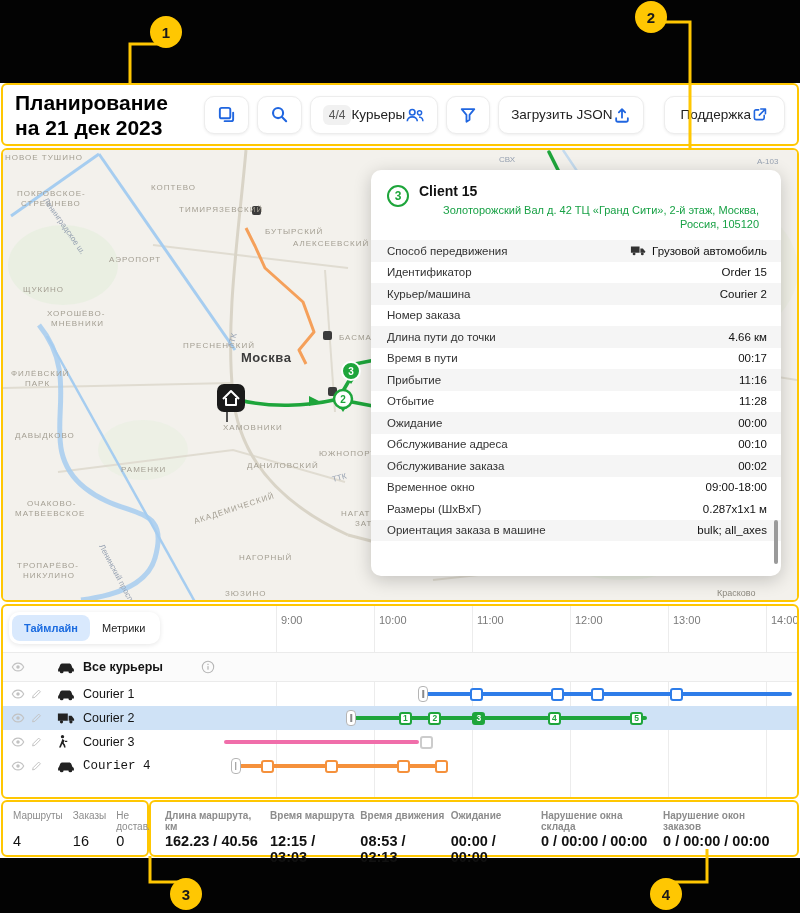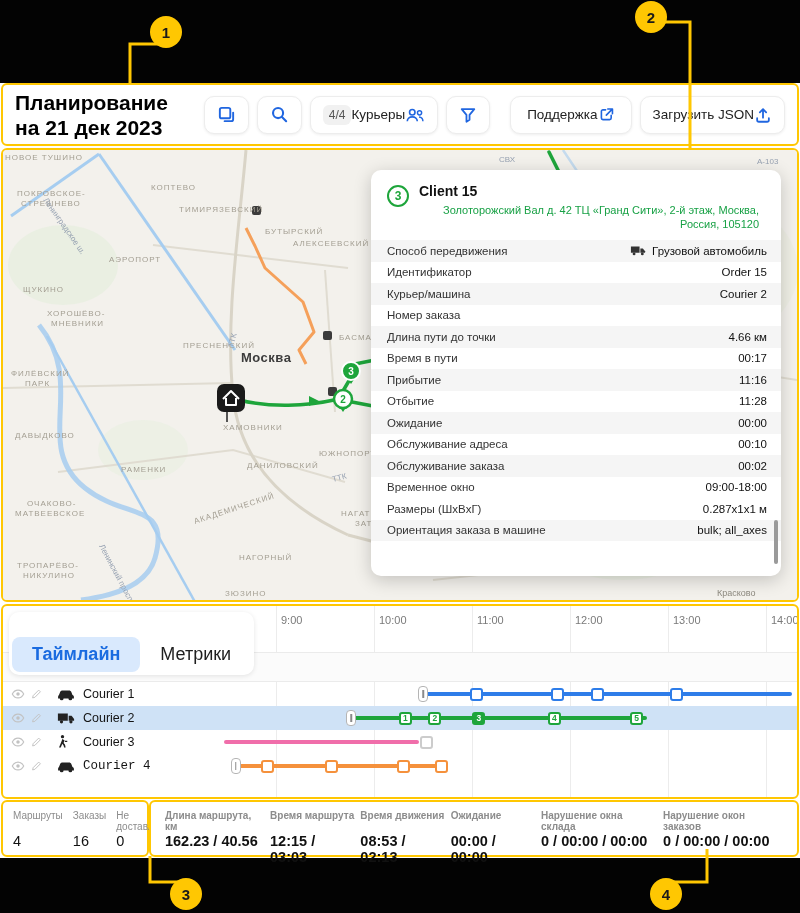--- a/index.html
+++ b/index.html
@@ -44,22 +44,22 @@
   .prow .lbl{flex:1;}
   .prow .val{display:flex;align-items:center;gap:6px;color:#111;}
   .pscroll{position:absolute;right:3px;bottom:12px;width:4px;height:44px;background:#9a9a9a;border-radius:2px;}
 
   
   .tl-frame{left:1px;top:604px;width:798px;height:195px;overflow:hidden;}
   .gline{position:absolute;top:0;bottom:0;width:1px;background:#ececec;}
   .tick{position:absolute;top:8px;font-size:11px;color:#7a7a7a;}
   .tl-tabs{position:absolute;top:6px;left:6px;display:flex;background:#fff;border-radius:10px;padding:3px;
            box-shadow:0 1px 5px rgba(0,0,0,.1);z-index:3;}
-  .tab{padding:7px 20px;border-radius:8px;font-size:18px;color:#1f1f1f;background:transparent;border:none;cursor:pointer;
-       font-family:"Liberation Sans",sans-serif;margin-top:22px;}
+  .tab{padding:7px 12px;border-radius:8px;font-size:11px;color:#1f1f1f;background:transparent;border:none;cursor:pointer;
+       font-family:"Liberation Sans",sans-serif;}
   .tab.active{background:#d9e9fd;color:#1a6be0;font-weight:600;}
   .tl-row{position:absolute;left:0;right:0;}
   .row-all{background:#fbfbfb;border-top:1px solid #ebebeb;border-bottom:1px solid #ebebeb;}
   .selectedrow{background:#cfe2f6;}
   .ric{position:absolute;top:50%;transform:translateY(-50%);display:flex;cursor:pointer;}
   .reye{left:8px;}.rpencil{left:27px;}.rveh{left:54px;cursor:default;}.rinfo{left:198px;}
   .rname{position:absolute;left:80px;font-size:12.5px;color:#141414;white-space:nowrap;}
   .bold{font-weight:700;}
   .bar{position:absolute;height:4px;border-radius:2px;top:10px;}
   .handle{position:absolute;width:10px;height:16px;background:#fff;border:1px solid #b5b5b5;border-radius:4px;top:4px;box-sizing:border-box;}
@@ -121,35 +121,35 @@
             </svg>
         </span>
       </button>
       <button class="tbtn">
         <span class="icn">
           <svg width="18" height="18" viewBox="0 0 20 20">
               <path d="M3 3.5h14l-5.3 6.3v5.4l-3.4 2.3V9.8L3 3.5z" fill="none" stroke="#2066e0" stroke-width="2" stroke-linejoin="round"></path>
             </svg>
         </span>
       </button>
+      <button class="tbtn">
+        <span>Загрузить JSON</span>
+        <span class="icn">
+          <svg width="18" height="18" viewBox="0 0 20 20">
+              <path d="M10 13V3.5M6.5 7 10 3.5 13.5 7" fill="none" stroke="#2066e0" stroke-width="2" stroke-linecap="round" stroke-linejoin="round"></path>
+              <path d="M3.5 13.5v2a2 2 0 0 0 2 2h9a2 2 0 0 0 2-2v-2" fill="none" stroke="#2066e0" stroke-width="2" stroke-linecap="round"></path>
+            </svg>
+        </span>
+      </button>
       <button class="tbtn support">
         <span>Поддержка</span>
         <span class="icn">
           <svg width="17" height="17" viewBox="0 0 20 20">
               <path d="M9 4.5H5.8A1.8 1.8 0 0 0 4 6.3v7.9A1.8 1.8 0 0 0 5.8 16h7.9a1.8 1.8 0 0 0 1.8-1.8V11" fill="none" stroke="#2066e0" stroke-width="1.9" stroke-linecap="round"></path>
               <path d="M11.5 3.5H17v5.5M16.5 4 9.8 10.7" fill="none" stroke="#2066e0" stroke-width="1.9" stroke-linecap="round" stroke-linejoin="round"></path>
-            </svg>
-        </span>
-      </button>
-      <button class="tbtn">
-        <span>Загрузить JSON</span>
-        <span class="icn">
-          <svg width="18" height="18" viewBox="0 0 20 20">
-              <path d="M10 13V3.5M6.5 7 10 3.5 13.5 7" fill="none" stroke="#2066e0" stroke-width="2" stroke-linecap="round" stroke-linejoin="round"></path>
-              <path d="M3.5 13.5v2a2 2 0 0 0 2 2h9a2 2 0 0 0 2-2v-2" fill="none" stroke="#2066e0" stroke-width="2" stroke-linecap="round"></path>
             </svg>
         </span>
       </button>
     </div>
   </section>
 
   <section class="frame map-frame">
     <svg id="map-svg" viewBox="0 0 794 450">
       <rect width="794" height="450" fill="#f3f1ec"></rect>
       <ellipse cx="60" cy="115" rx="55" ry="40" fill="#e7efe0" opacity="0.8"></ellipse>

